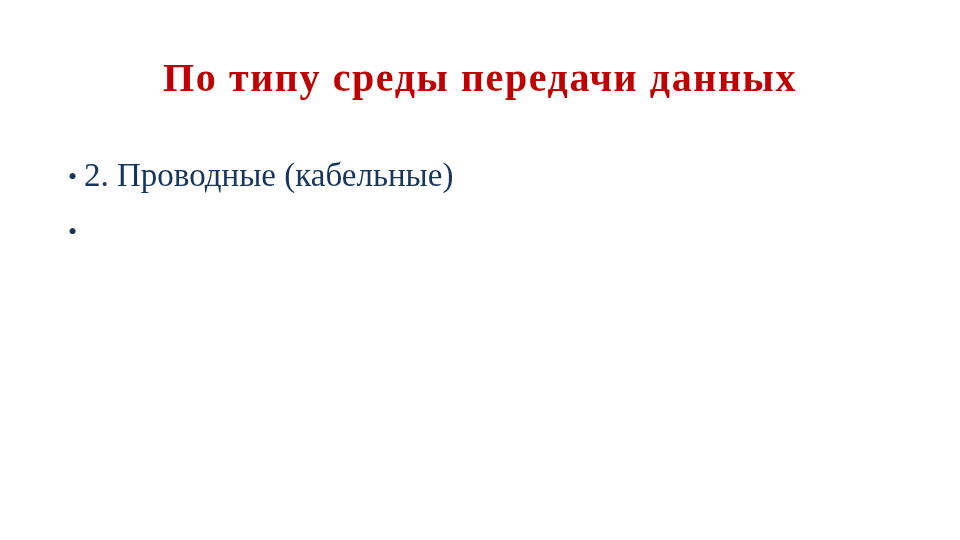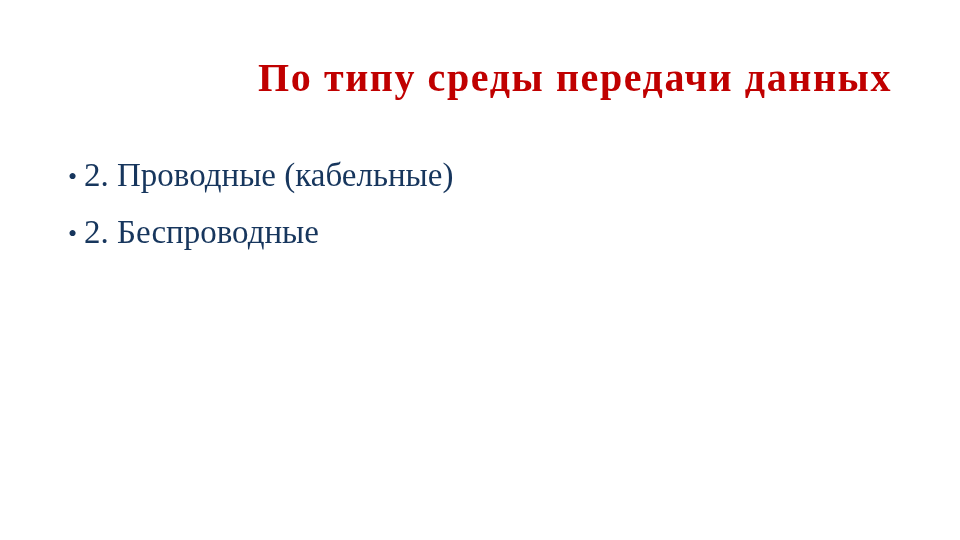--- a/index.html
+++ b/index.html
@@ -31,21 +31,21 @@
     top: 53px;
     width: 824px;
     margin: 0;
     color: #C00000;
     font-family: "Liberation Serif", "DejaVu Serif", serif;
     font-weight: bold;
     font-size: 40px;
     line-height: 50px;
     letter-spacing: 1.6px;
     white-space: nowrap;
-    text-align: right;
+    text-align: center;
   }
 
   
   .body-list {
     position: absolute;
     left: 68px;
     top: 148px;
     width: 840px;
     margin: 0;
     padding: 0;
@@ -87,18 +87,17 @@
 
   <ul class="body-list">
 
     <li class="bullet-row">
       <span class="bullet-marker">•</span>
       <span class="bullet-text">2. Проводные (кабельные)</span>
     </li>
 
     <li class="bullet-row">
       <span class="bullet-marker">•</span>
-      <span class="bullet-text">2. Беспроводные</span>
     </li>
 
   </ul>
 
 </div>
 
 </body></html>

